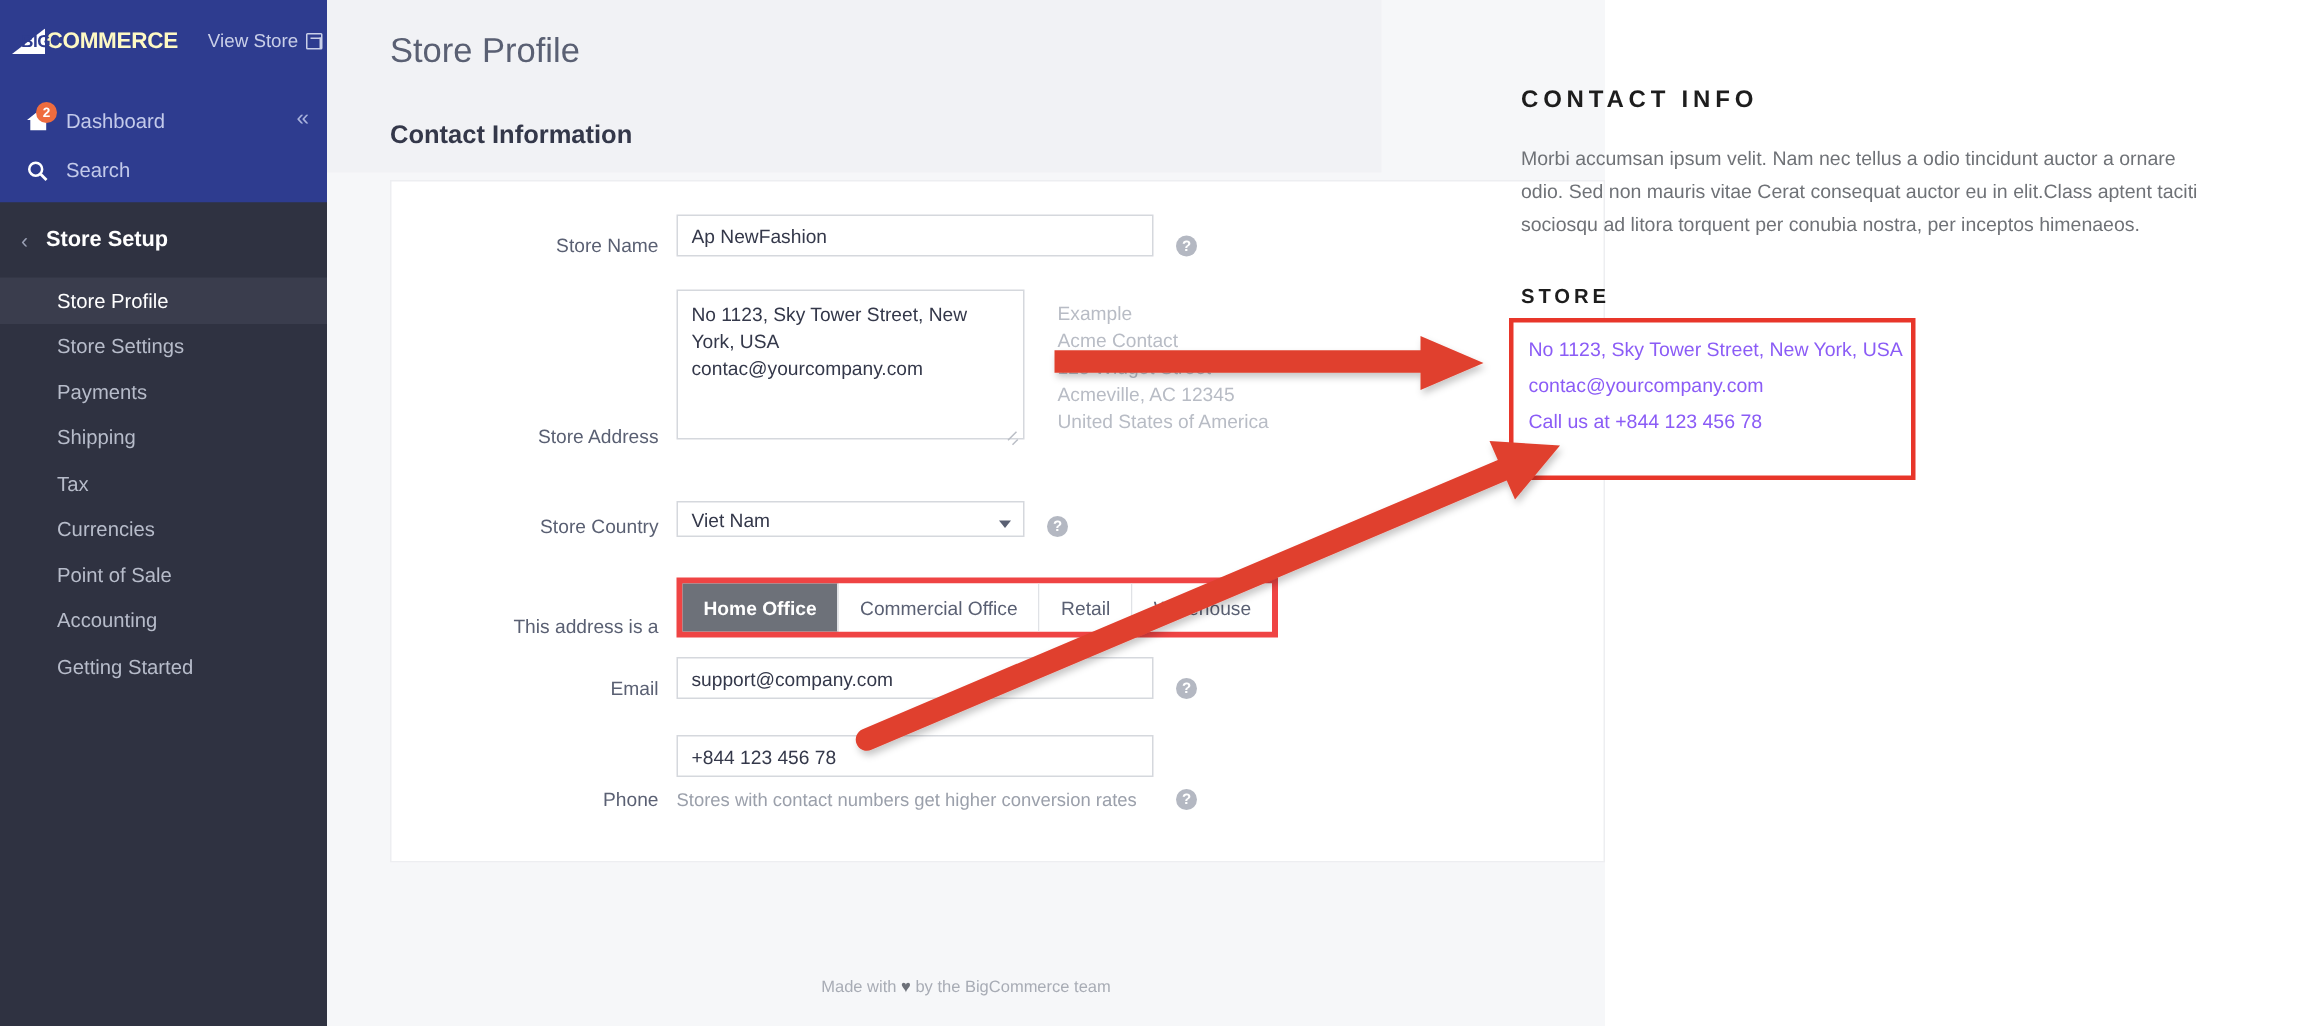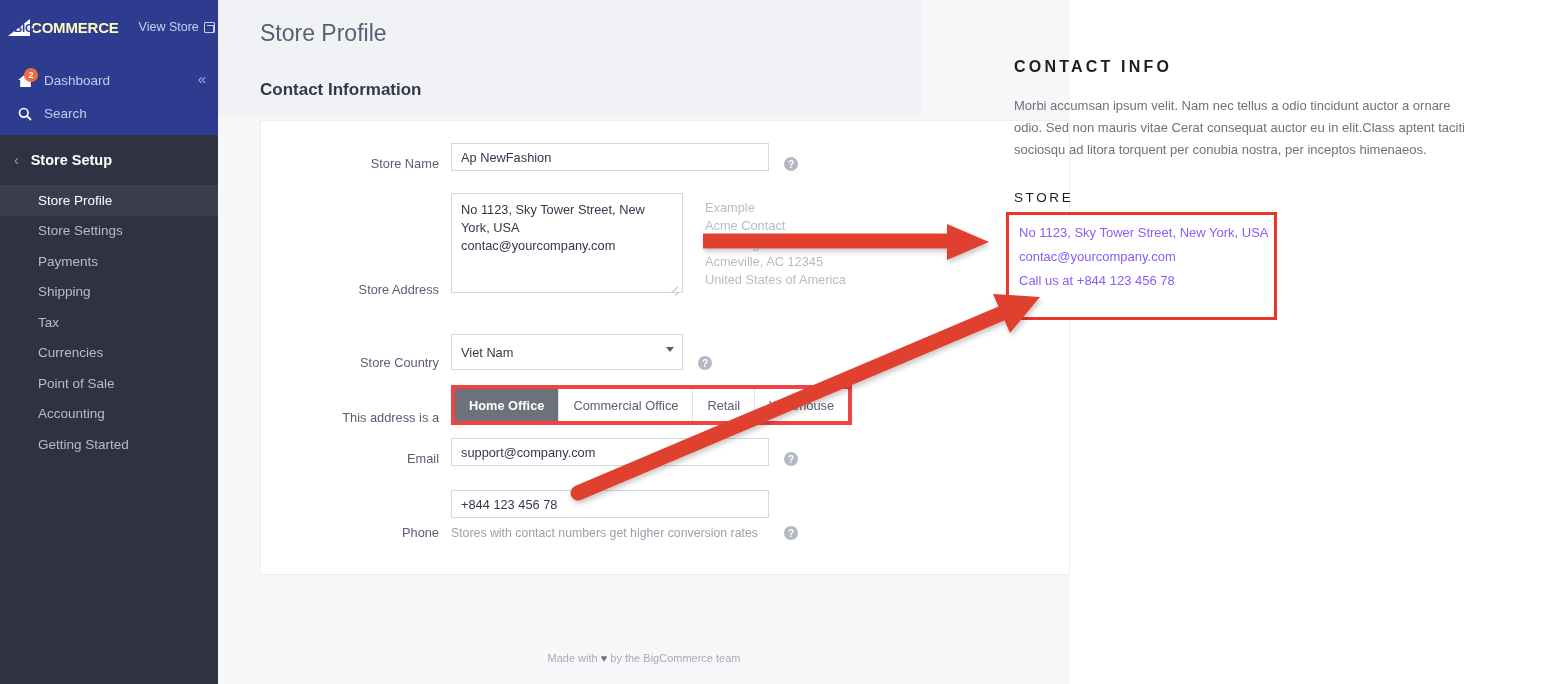--- a/index.html
+++ b/index.html
@@ -50,37 +50,37 @@
   .flabel { width: 190px; text-align: right; padding-right: 12px; font-size: 12.8px; color: #5a6073; padding-top: 5px; }
   .fctl { position: relative; }
   .inp { width: 318px; height: 28px; border: 1px solid #d5d8dd; background: #fff; font-size: 12.8px; color: #34384a; padding: 0 9px; font-family: "Liberation Sans", sans-serif; }
   .ta { width: 232px; height: 100px; border: 1px solid #d5d8dd; background: #fff; font-size: 12.8px; color: #34384a; padding: 7px 9px; line-height: 18px; resize: none; font-family: "Liberation Sans", sans-serif; }
   .ta-grip { position: absolute; right: 3px; bottom: 3px; width: 8px; height: 8px; }
   .ta-grip:before, .ta-grip:after { content:""; position:absolute; background:#b9bdc5; height:1px; width:8px; transform-origin: left; }
   .ta-grip:before { top: 6px; left: 0; transform: rotate(-45deg); }
   .ta-grip:after { top: 9px; left: 3px; width: 5px; transform: rotate(-45deg); }
   .help { width: 14px; height: 14px; border-radius: 50%; background: #b4b8c2; color: #fff; font-size: 10px; font-weight: bold; display: inline-flex; align-items: center; justify-content: center; cursor: pointer; }
   .example { position: absolute; left: 0; top: 0; font-size: 12.8px; color: #b8bcc5; line-height: 18px; }
-  .sel { width: 232px; height: 36px; border: 1px solid #d5d8dd; background: #fff; font-size: 12.8px; color: #34384a; padding: 0 9px; display: flex; align-items: center; position: relative; cursor: pointer; }
+  .sel { width: 232px; height: 24px; border: 1px solid #d5d8dd; background: #fff; font-size: 12.8px; color: #34384a; padding: 0 9px; display: flex; align-items: center; position: relative; cursor: pointer; }
   .caret { position: absolute; right: 8px; top: 12px; width: 0; height: 0; border-left: 4px solid transparent; border-right: 4px solid transparent; border-top: 5px solid #5a6073; }
   .tabs { display: flex; border: 4px solid #ef4444; height: 40px; }
   .tab { display: flex; align-items: center; justify-content: center; font-size: 12.8px; color: #5a6073; padding: 0 14px; border-right: 1px solid #e0e2e6; background: #fff; cursor: pointer; }
   .tab:last-child { border-right: none; }
   .tab.active { background: #6d7179; color: #ffffff; font-weight: bold; }
   .hint { font-size: 12.3px; color: #9ba0ab; margin-top: 8px; }
 
   .footer { position: absolute; left: 0; top: 585px; width: 852px; height: 99px; background: #f6f7f9; }
   .footer-txt { position: absolute; left: 0; top: 652px; width: 852px; text-align: center; font-size: 11px; color: #a8acb5; }
   .heart { color: #6d7179; }
 
   
   .rpanel { position: absolute; left: 1070px; top: 0; width: 478px; height: 684px; background: #ffffff; }
   .ci-title { position: absolute; left: -56px; top: 58px; font-size: 16px; font-weight: bold; color: #1d1d1d; letter-spacing: 3.2px; }
   .ci-body { position: absolute; left: -56px; top: 95px; width: 460px; font-size: 13px; color: #6f7277; line-height: 22px; }
-  .st-title { position: absolute; left: -56px; top: 190px; font-size: 13.5px; font-weight: normal; color: #1d1d1d; letter-spacing: 2.6px; }
+  .st-title { position: absolute; left: -56px; top: 190px; font-size: 13.5px; font-weight: bold; color: #1d1d1d; letter-spacing: 2.6px; }
   .st-box { position: absolute; left: -64px; top: 212px; width: 271px; height: 108px; border: 3px solid #e8362a; background: #ffffff; }
   .st-line { position: absolute; left: 10px; font-size: 13px; color: #8b5cf6; white-space: nowrap; }
 
   
   .arrows { position: absolute; left: 0; top: 0; width: 1548px; height: 684px; pointer-events: none; }
 </style>
 </head>
 <body>
 
 <div id="root">

